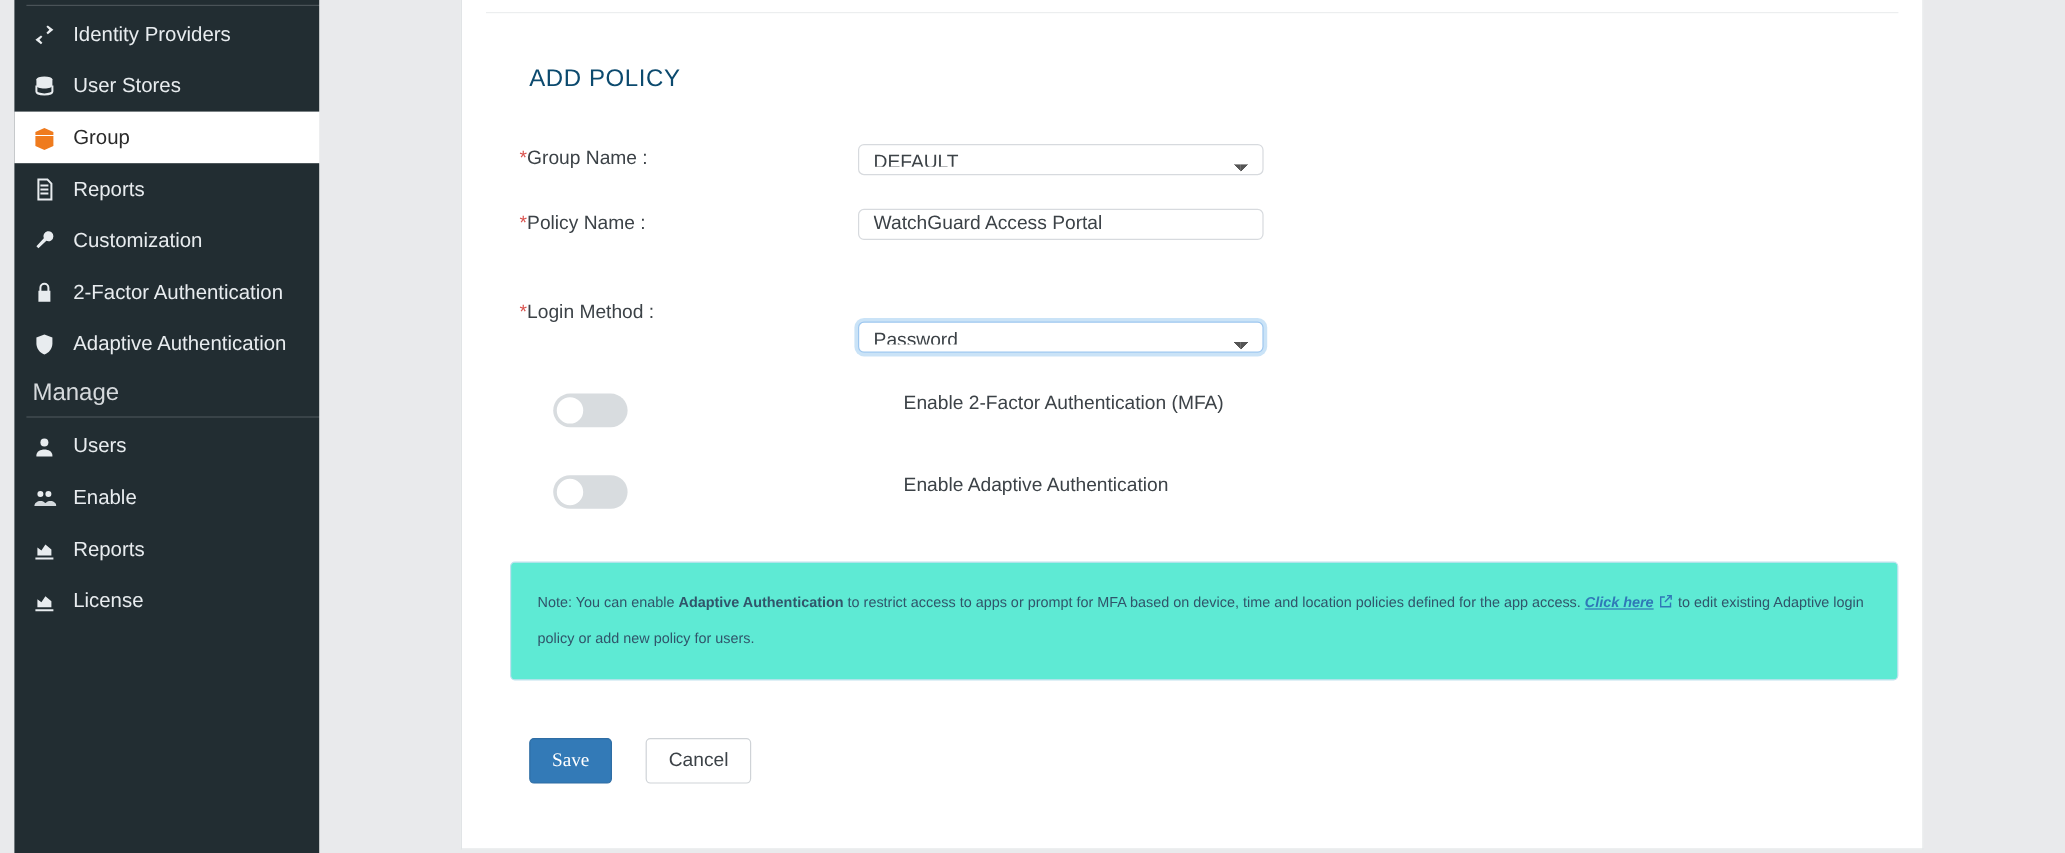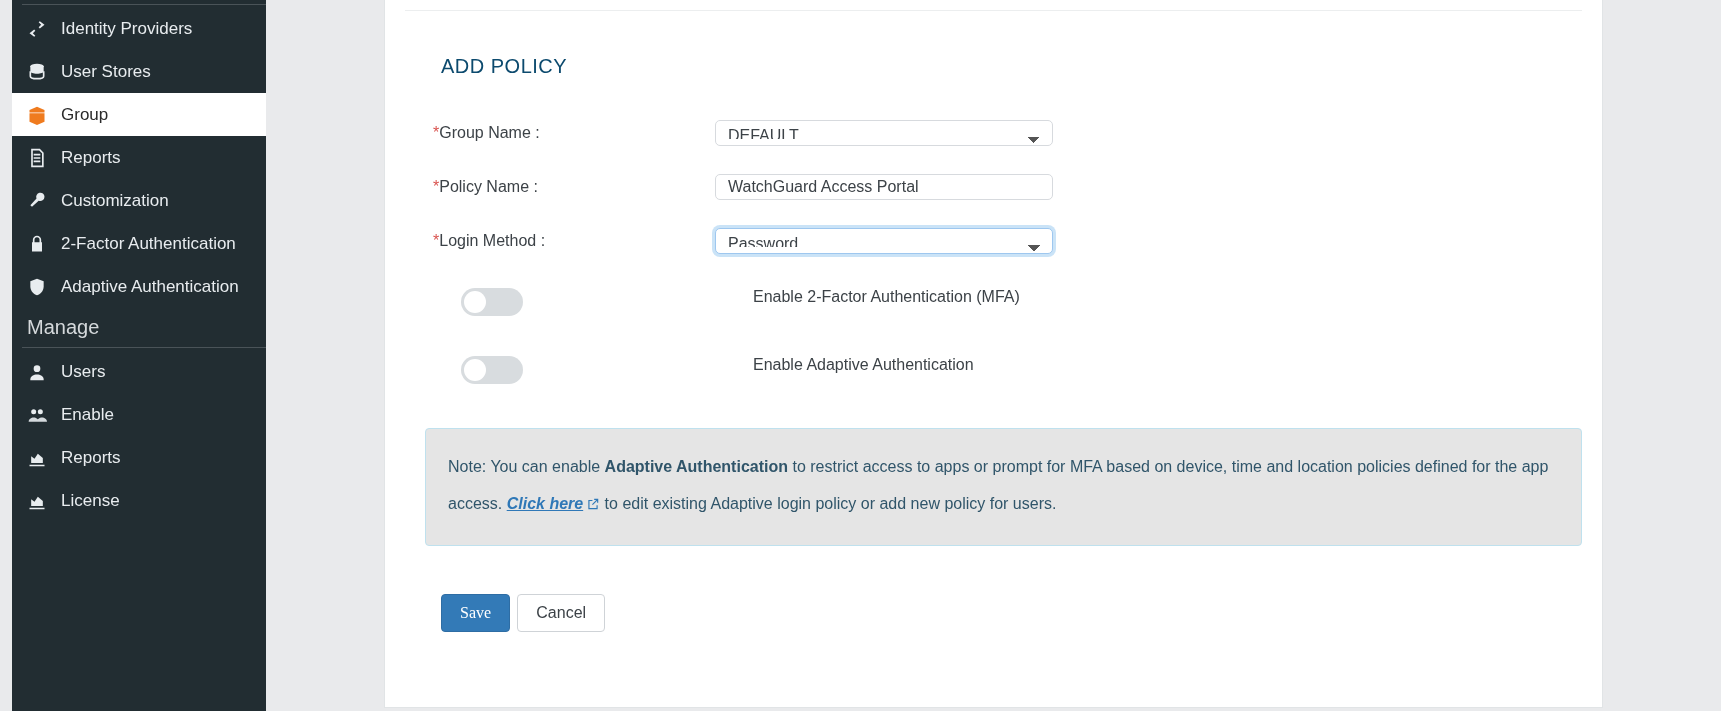--- a/index.html
+++ b/index.html
@@ -108,20 +108,21 @@
     outline: none;
   }
   select.form-control { appearance:none; -webkit-appearance:none; background:
       linear-gradient(45deg, transparent 50%, #555 50%) calc(100% - 18px) 16px / 6px 6px no-repeat,
       linear-gradient(-45deg, transparent 50%, #555 50%) calc(100% - 12px) 16px / 6px 6px no-repeat,
       #fff;
   }
   select.form-control.focused {
     border: 1px solid #9ec7ef;
     box-shadow: 0 0 0 3px rgba(102,175,233,.35);
+    margin-top: 40px;
   }
 
   
   .toggle-row {
     display:flex;
     padding: 20px 0 20px 56px;
   }
   .toggle-cell{ width:258px; display:flex; justify-content:flex-start; padding-left:20px;}
   .toggle {
     width: 62px; height:28px;
@@ -136,26 +137,26 @@
     background:#ffffff;
   }
   .toggle-label-cell{
     font-size:16px;
     color:#3c4247;
     padding-left:54px;
   }
 
   .note-box{
     margin: 24px 20px 0 40px;
-    background:#e5e5e5;
+    background:#5eead4;
     border:1px solid #bfe1ee;
     border-radius:4px;
     padding: 20px 22px;
     color:#30556a;
-    font-size:16px;
+    font-size:12px;
     line-height: 2.3;
   }
   .note-box .bold { font-weight:700; }
   .note-box a {
     color:#2f78b7;
     font-weight:700;
     font-style:italic;
     text-decoration: underline;
   }
   .ext-icon{ display:inline-block; vertical-align:-2px; margin-left:3px;}
@@ -165,21 +166,21 @@
     padding: 48px 0 0 56px;
   }
   .btn{
     display:inline-flex; align-items:center; justify-content:center;
     height:38px; padding:0 18px;
     font-size:16px; border-radius:4px;
     cursor:pointer;
     border:1px solid transparent;
   }
   .btn-primary{ background:#337ab7; border-color:#2e6da4; color:#fff;font-family:Liberation Serif, serif; }
-  .btn-default{ background:#fff; border:1px solid #cfd3d7; color:#3c4247; margin-left:3px;}
+  .btn-default{ background:#fff; border:1px solid #cfd3d7; color:#3c4247; margin-left:24px;}
 
 </style>
 </head>
 <body>
 
 <nav class="sidebar">
   <div class="sidebar-divider" style="margin-top:4px;"></div>
 
   <div class="sidebar-item">
     <span class="icon">

